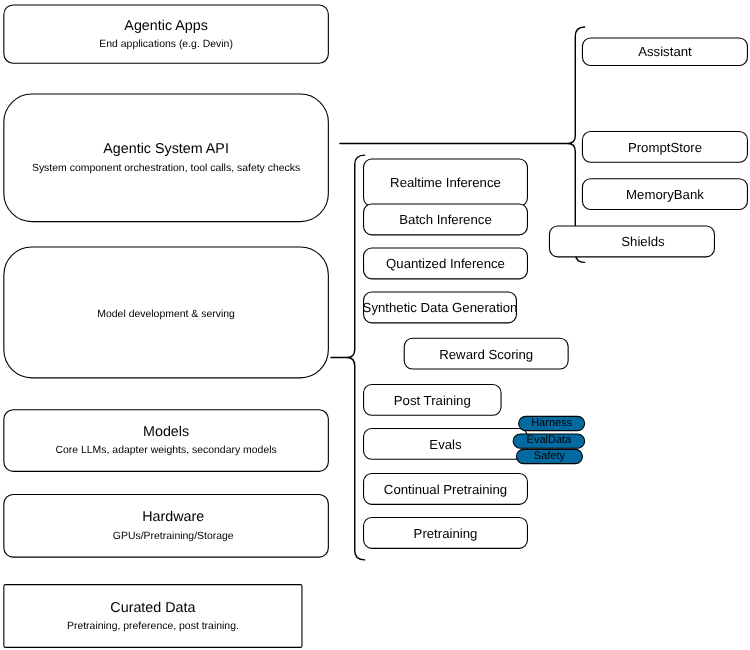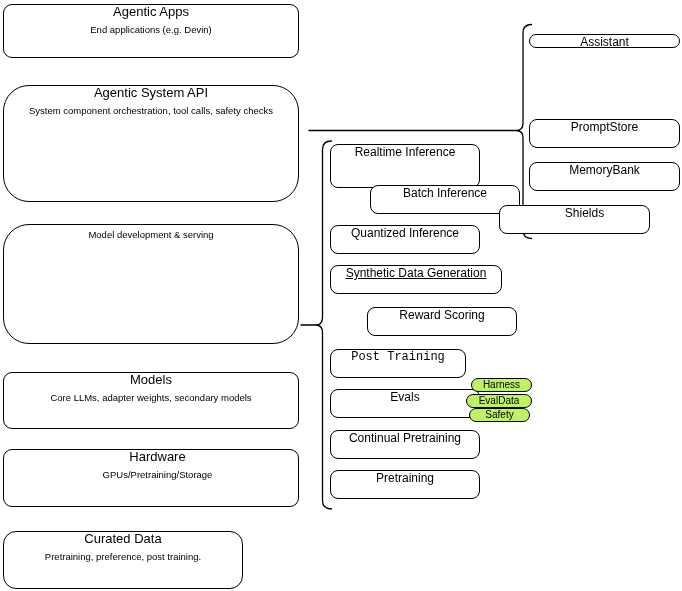--- a/index.html
+++ b/index.html
@@ -24,20 +24,21 @@
     stroke-linecap: round;
   }
   .node {
     position: absolute;
     box-sizing: border-box;
     border: 1px solid #000000;
     background: #ffffff;
     display: flex;
     flex-direction: column;
     align-items: center;
+    justify-content: center;
     text-align: center;
     z-index: 2;
   }
   .node .title {
     font-size: 13px;
     line-height: 1.15;
     white-space: nowrap;
   }
   .node .subtitle {
     font-size: 9.5px;
@@ -47,21 +48,21 @@
   }
   .node.small {
     font-size: 12px;
     border-radius: 8px;
     white-space: nowrap;
   }
   .pill {
     position: absolute;
     box-sizing: border-box;
     border: 1px solid #000000;
-    background: #bef264;
+    background: #0369a1;
     border-radius: 8px;
     font-size: 10px;
     line-height: 1;
     display: flex;
     align-items: center;
     justify-content: center;
     white-space: nowrap;
     z-index: 3;
   }
 </style>
@@ -98,50 +99,50 @@
   <div class="node" style="left:3px; top:372px; width:296px; height:57px; border-radius:9px;">
     <div class="title">Models</div>
     <div class="subtitle">Core LLMs, adapter weights, secondary models</div>
   </div>
 
   <div class="node" style="left:3px; top:449px; width:296px; height:58px; border-radius:9px;padding-left:13px;">
     <div class="title">Hardware</div>
     <div class="subtitle">GPUs/Pretraining/Storage</div>
   </div>
 
-  <div class="node" style="left:3px; top:531px; width:240px; height:58px; border-radius:13px;">
+  <div class="node" style="left:3px; top:531px; width:272px; height:58px; border-radius:2px;">
     <div class="title">Curated Data</div>
     <div class="subtitle">Pretraining, preference, post training.</div>
   </div>
 
   <div class="node small" style="left:330px; top:144px; width:150px; height:44px;">Realtime Inference</div>
 
-  <div class="node small" style="left:330px; top:185px; width:150px; height:29px;margin-left:40px;">Batch Inference</div>
+  <div class="node small" style="left:330px; top:185px; width:150px; height:29px;">Batch Inference</div>
 
   <div class="node small" style="left:330px; top:225px; width:150px; height:29px;">Quantized Inference</div>
 
-  <div class="node small" style="left:330px; top:265px; width:172px; height:29px;text-decoration:underline;">Synthetic Data Generation</div>
+  <div class="node small" style="left:330px; top:265px; width:140px; height:29px;">Synthetic Data Generation</div>
 
   <div class="node small" style="left:330px; top:307px; width:150px; height:29px;margin-left:37px;">Reward Scoring</div>
 
-  <div class="node small" style="left:330px; top:349px; width:136px; height:29px;font-family:Liberation Mono, monospace;">Post Training</div>
+  <div class="node small" style="left:330px; top:349px; width:126px; height:29px;">Post Training</div>
 
   <div class="node small" style="left:330px; top:389px; width:150px; height:29px;">Evals</div>
 
   <div class="node small" style="left:330px; top:430px; width:150px; height:29px;">Continual Pretraining</div>
 
   <div class="node small" style="left:330px; top:470px; width:150px; height:29px;">Pretraining</div>
 
   <div class="pill" style="left:471px; top:378px; width:61px; height:14px;">Harness</div>
 
   <div class="pill" style="left:466px; top:394px; width:66px; height:14px;">EvalData</div>
 
   <div class="pill" style="left:469px; top:408px; width:61px; height:14px;">Safety</div>
 
-  <div class="node small" style="left:529px; top:34px; width:151px; height:14px;">Assistant</div>
+  <div class="node small" style="left:529px; top:34px; width:151px; height:26px;">Assistant</div>
 
 
   <div class="node small" style="left:529px; top:119px; width:151px; height:29px;">PromptStore</div>
 
   <div class="node small" style="left:529px; top:162px; width:151px; height:29px;">MemoryBank</div>
 
   <div class="node small" style="left:499px; top:205px; width:151px; height:29px;padding-left:20px;">Shields</div>
 
 </div>
 

